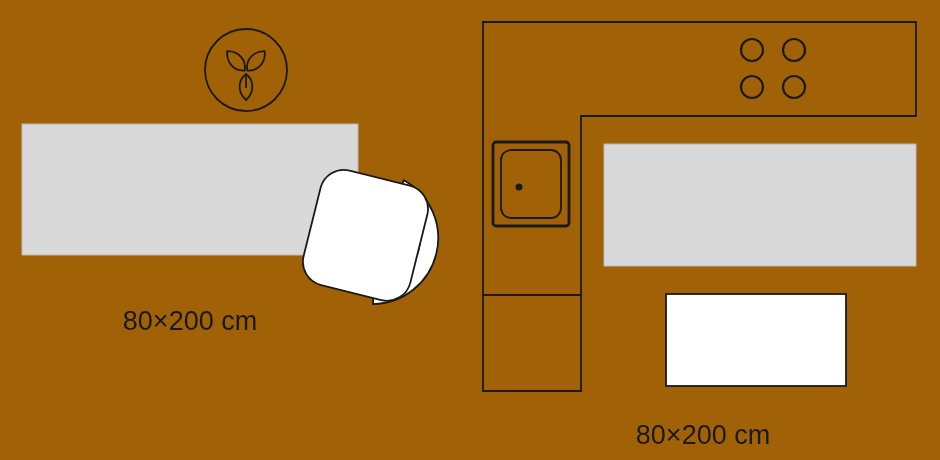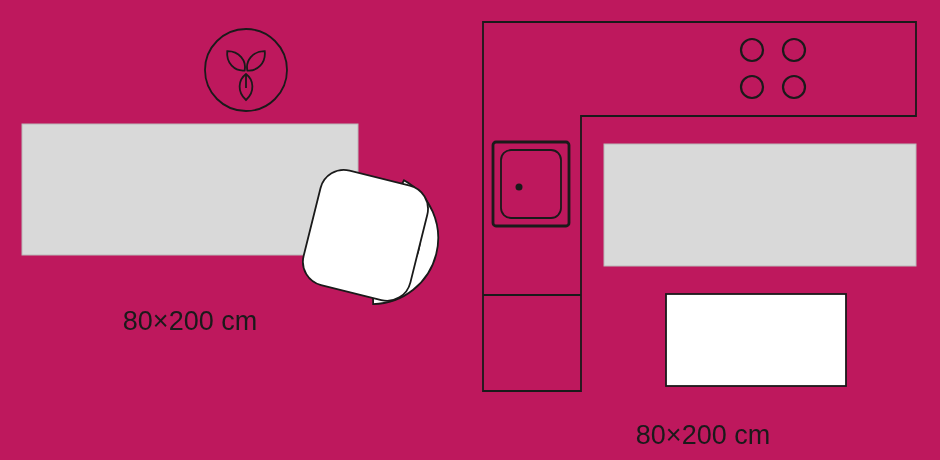--- a/index.html
+++ b/index.html
@@ -5,21 +5,21 @@
   html, body {
     margin: 0;
     padding: 0;
     background: #ffffff;
     font-family: "Liberation Sans", sans-serif;
   }
   .stage {
     width: 940px;
     height: 460px;
     position: relative;
-    background: #be185d;
+    background: #a16207;
     overflow: hidden;
   }
   svg { display: block; }
   .stroke-thin   { fill: none; stroke: #1a1a1a; stroke-width: 1.8; }
   .stroke-med    { fill: none; stroke: #1a1a1a; stroke-width: 2.2; }
   .stroke-thick  { fill: none; stroke: #1a1a1a; stroke-width: 2.8; }
   .white-fill    { fill: #ffffff; stroke: #1a1a1a; stroke-width: 1.8; }
   .rug           { stroke: #b9b9b9; stroke-width: 1; }
   .size-label {
     font-family: "Liberation Sans", sans-serif;

